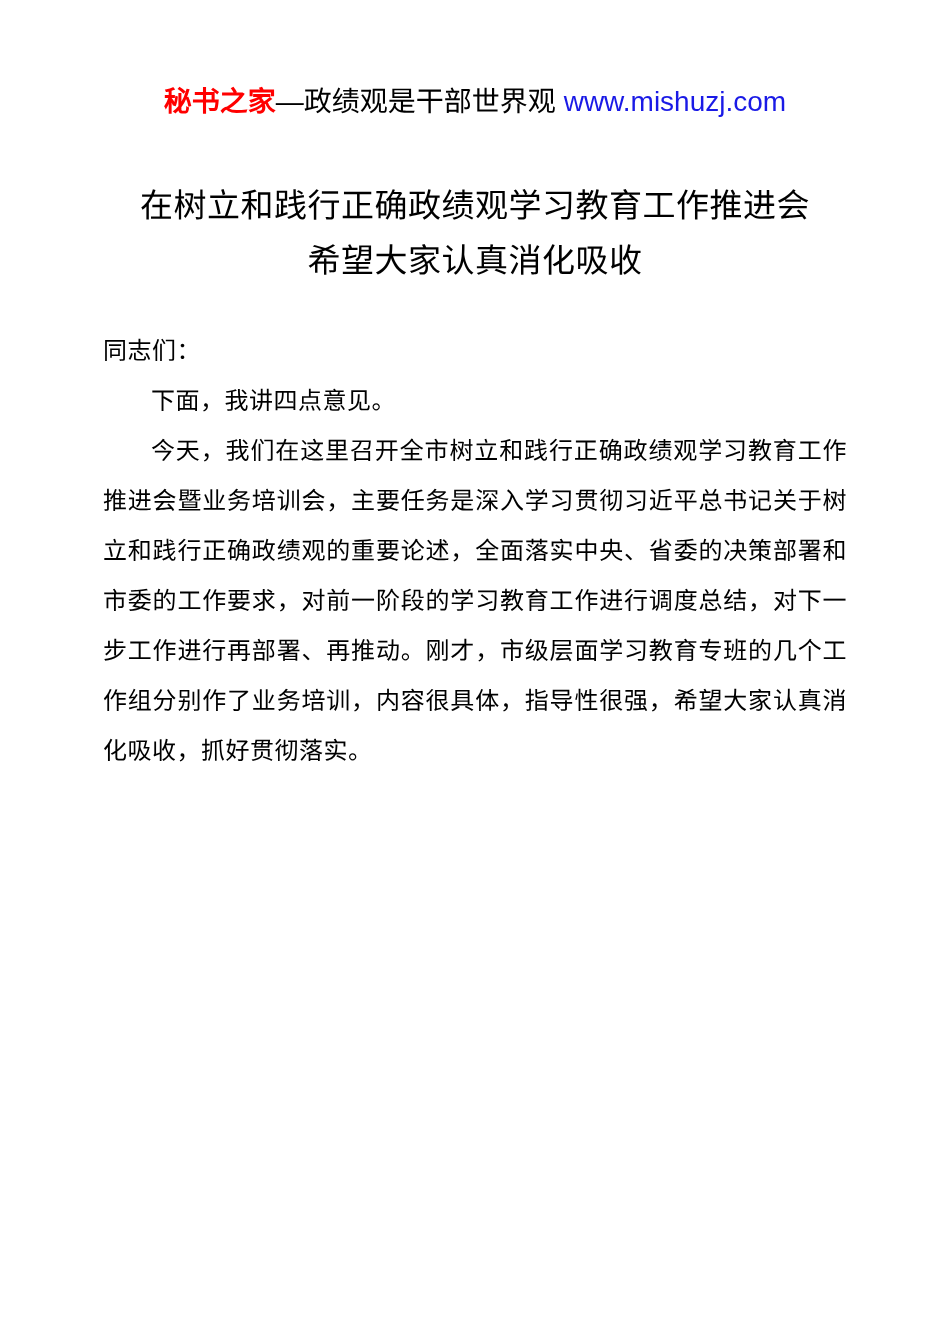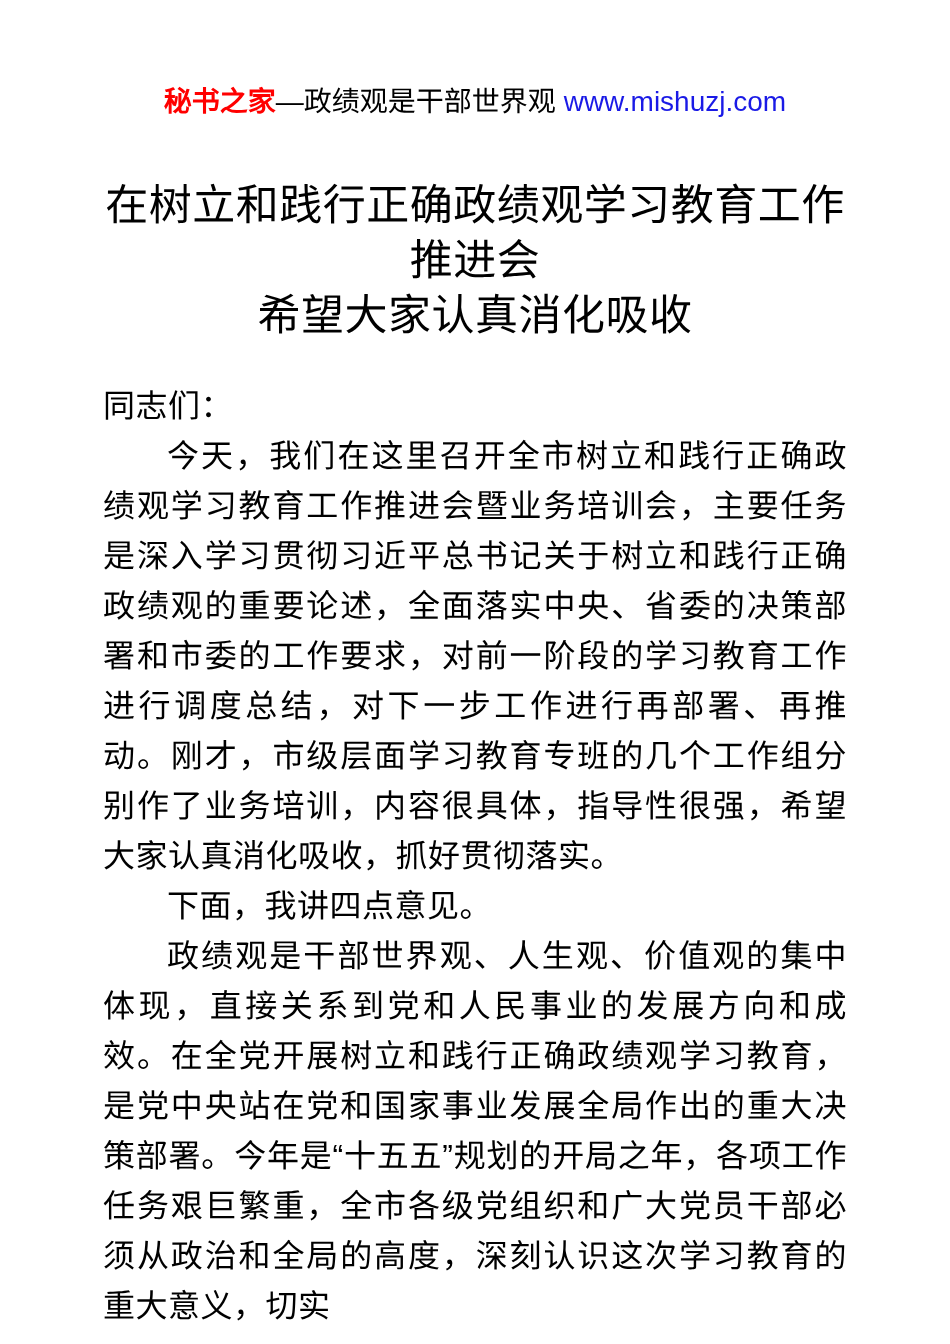--- a/index.html
+++ b/index.html
@@ -37,31 +37,31 @@
   }
   .site-header .url {
     color: var(--link_blue, #1a1ae6);
     font-weight: 400;
     text-decoration: none;
   }
   
   .doc-title {
     margin: 58px auto 12px;
     width: 760px;
-    font-size: 43px;
+    font-size: 33px;
     line-height: 55px;
     font-weight: 500;
     text-align: center;
     letter-spacing: 0.5px;
   }
   
   .doc-body {
     width: 744px;
     margin: 38px auto 0;
-    font-size: 32px;
+    font-size: 24px;
     line-height: 50px;
     letter-spacing: 0.5px;
     text-align: justify;
     text-justify: inter-ideograph;
   }
   .doc-body p {
     margin: 0;
     padding: 0;
   }
   .doc-body p.indent {
@@ -81,18 +81,17 @@
     <span class="url">www.mishuzj.com</span>
   </div>
 
   <h1 class="doc-title">
     <div>在树立和践行正确政绩观学习教育工作推进会</div>
     <div>希望大家认真消化吸收</div>
   </h1>
 
   <div class="doc-body">
     <p>同志们：</p>
+    <p class="indent">下面，我讲四点意见。</p>
     <p class="indent">今天，我们在这里召开全市树立和践行正确政绩观学习教育工作推进会暨业务培训会，主要任务是深入学习贯彻习近平总书记关于树立和践行正确政绩观的重要论述，全面落实中央、省委的决策部署和市委的工作要求，对前一阶段的学习教育工作进行调度总结，对下一步工作进行再部署、再推动。刚才，市级层面学习教育专班的几个工作组分别作了业务培训，内容很具体，指导性很强，希望大家认真消化吸收，抓好贯彻落实。</p>
-    <p class="indent">下面，我讲四点意见。</p>
-    <p class="indent">政绩观是干部世界观、人生观、价值观的集中体现，直接关系到党和人民事业的发展方向和成效。在全党开展树立和践行正确政绩观学习教育，是党中央站在党和国家事业发展全局作出的重大决策部署。今年是“十五五”规划的开局之年，各项工作任务艰巨繁重，全市各级党组织和广大党员干部必须从政治和全局的高度，深刻认识这次学习教育的重大意义，切实</p>
   </div>
 
 </div>
 
 </body></html>

